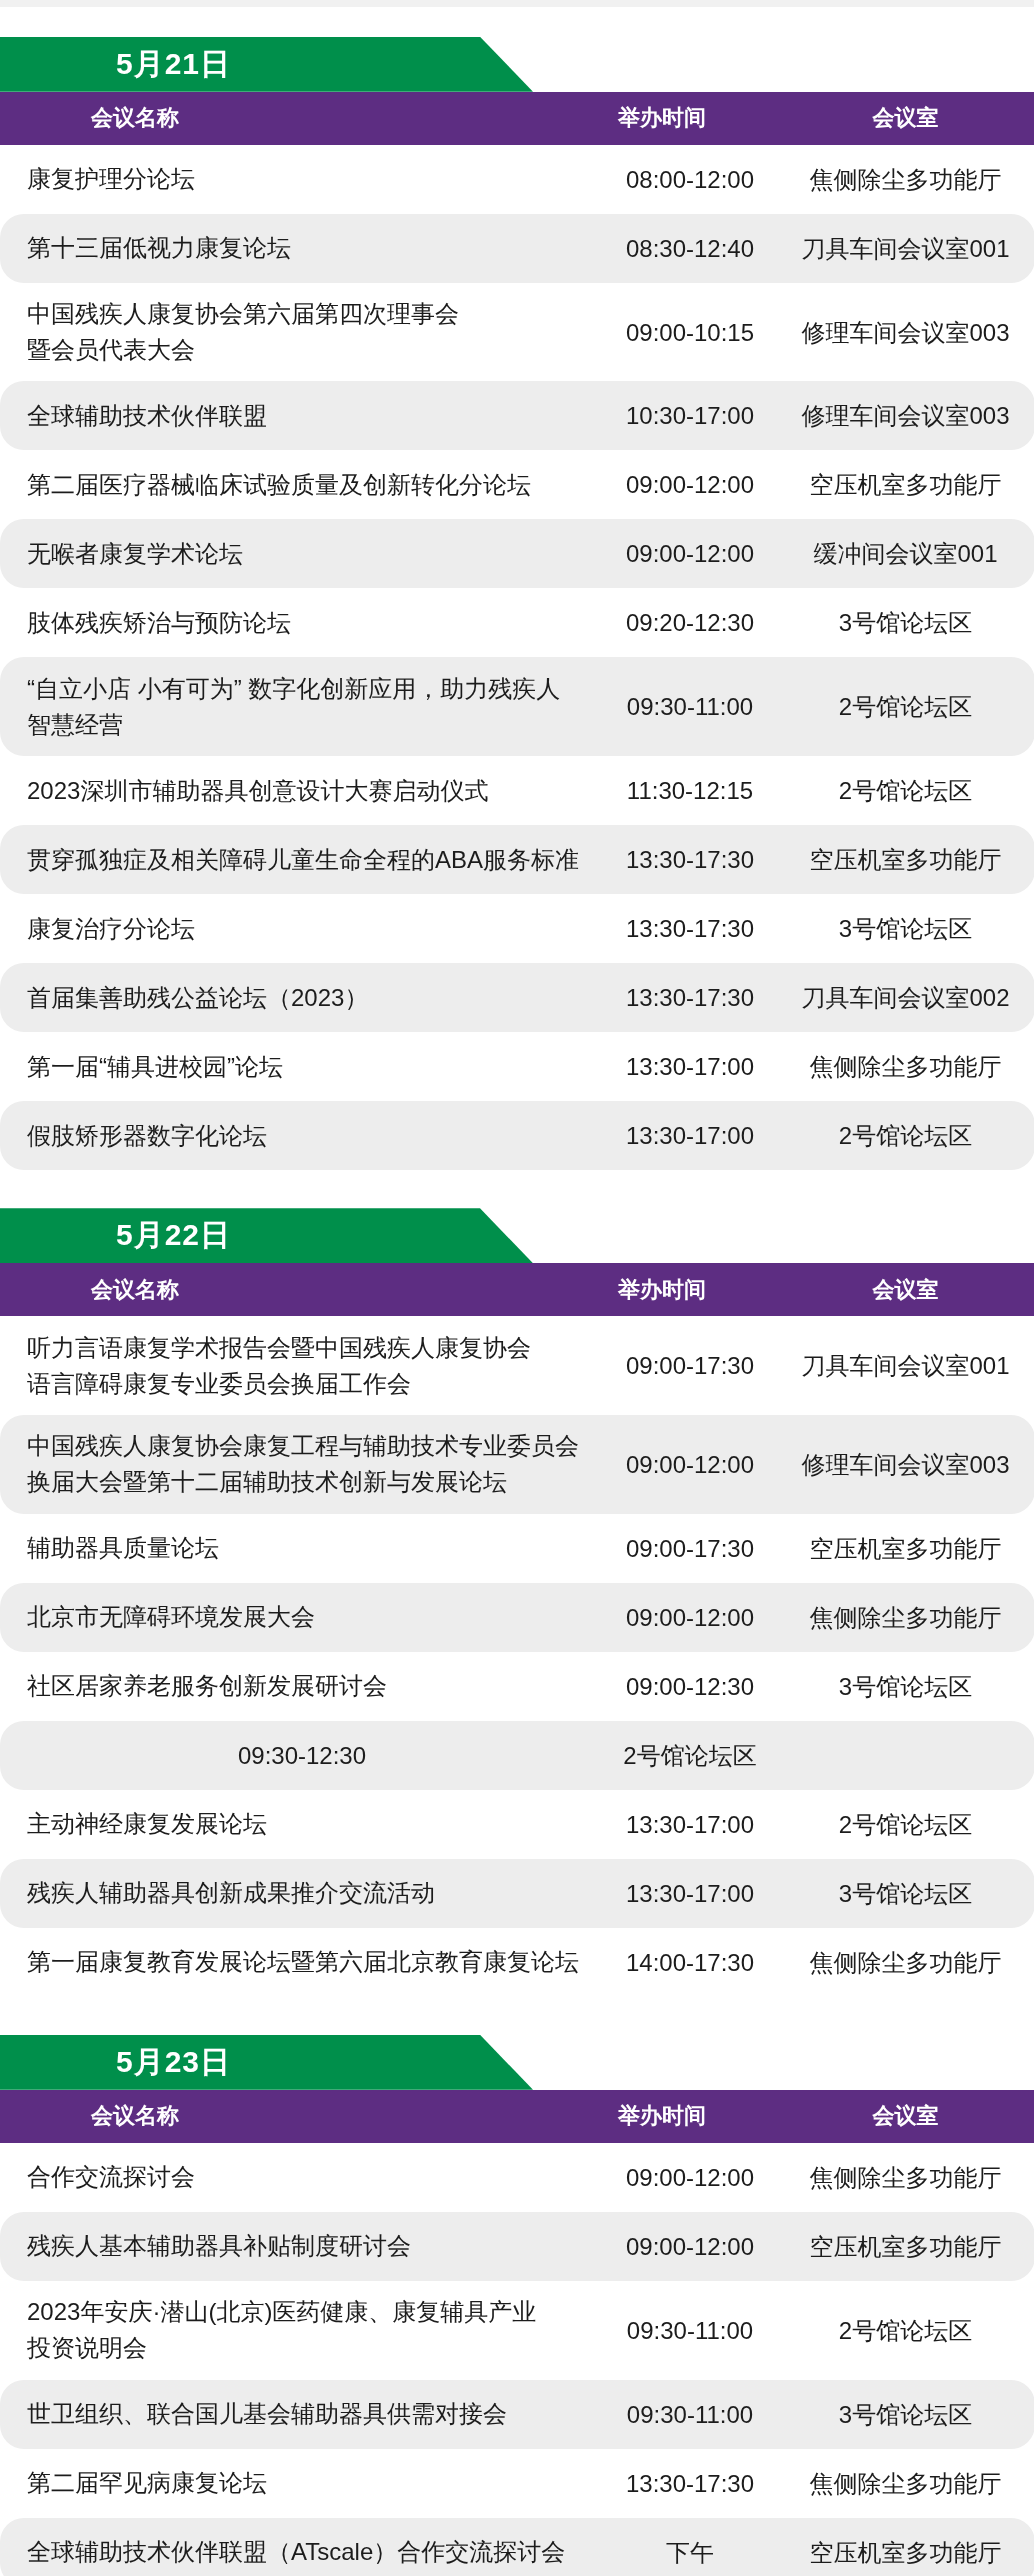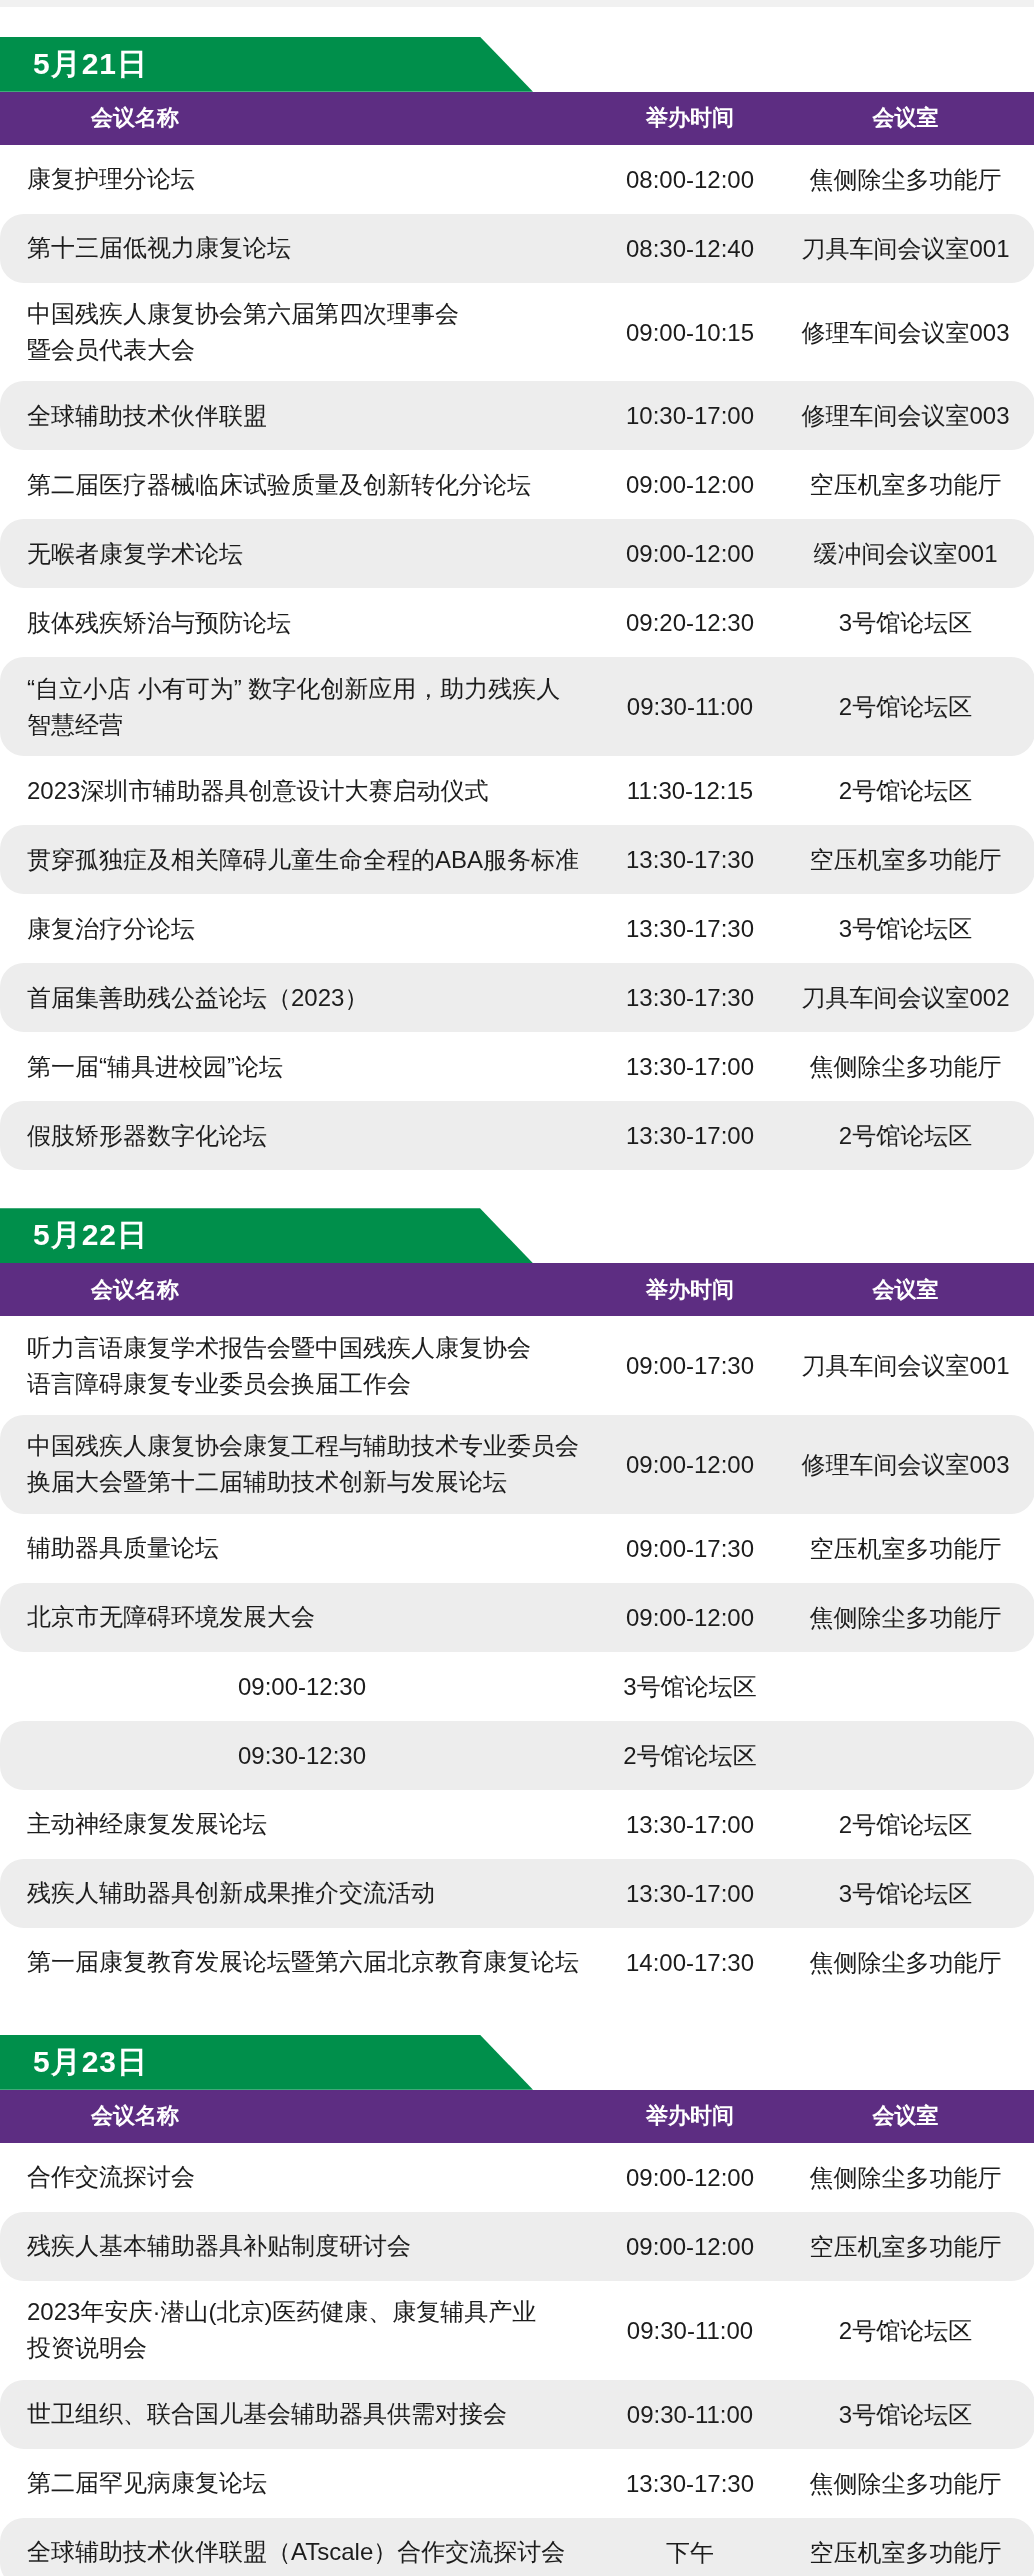--- a/index.html
+++ b/index.html
@@ -19,36 +19,37 @@
   }
   .section{margin:0;}
   .section + .section{margin-top:38px;}
   .date-banner{
     width:533px;
     height:55px;
     background:#008f4b;
     clip-path:polygon(0 0, calc(100% - 53px) 0, 100% 100%, 0 100%);
     display:flex;
     align-items:center;
-    padding-left:33px;
+    padding-left:116px;
     box-sizing:border-box;
     color:#ffffff;
     font-size:30px;
     font-weight:bold;
     letter-spacing:1px;
   }
   .table-header{
     background:#5d2d82;
     height:53px;
     display:grid;
     grid-template-columns:1fr 172px 259px;
     align-items:center;
     color:#ffffff;
     font-size:22px;
     font-weight:bold;
+    gap:28px;
   }
   .table-header .h-name{padding-left:91px;}
   .table-header .h-time,
   .table-header .h-room{text-align:center;}
   .rows{}
   .row{
     display:grid;
     grid-template-columns:1fr 172px 259px;
     align-items:center;
     min-height:69px;
@@ -203,20 +204,21 @@
     <span class="c-room">空压机室多功能厅</span>
   </div>
 
   <div class="row">
     <span class="c-name">北京市无障碍环境发展大会</span>
     <span class="c-time">09:00-12:00</span>
     <span class="c-room">焦侧除尘多功能厅</span>
   </div>
 
   <div class="row">
+    <span class="c-name">社区居家养老服务创新发展研讨会</span>
     <span class="c-time">09:00-12:30</span>
     <span class="c-room">3号馆论坛区</span>
   </div>
 
   <div class="row">
     <span class="c-time">09:30-12:30</span>
     <span class="c-room">2号馆论坛区</span>
   </div>
 
   <div class="row">

